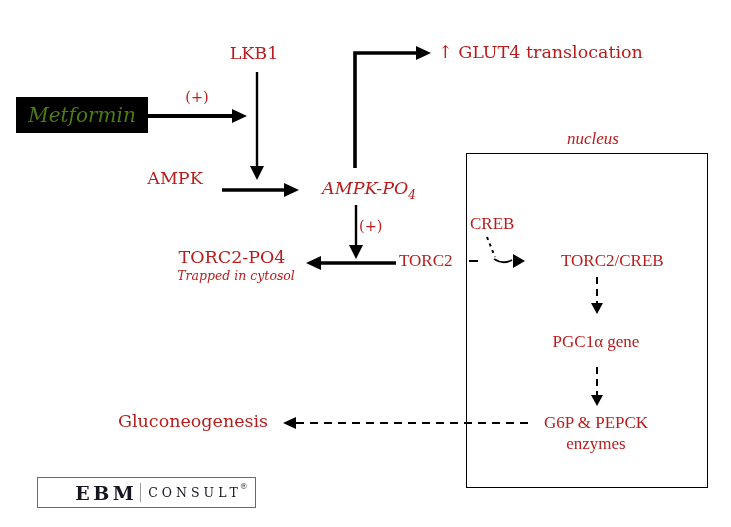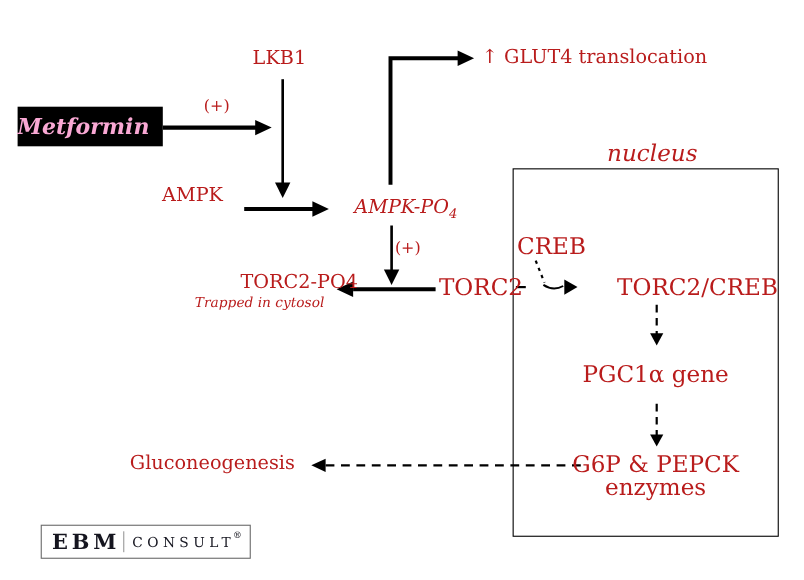--- a/index.html
+++ b/index.html
@@ -8,41 +8,42 @@
     width:731px;height:527px;
     background:#ffffff;
     font-family:"DejaVu Serif", serif;
     color:#000;
     overflow:hidden;
   }
   .lbl{position:absolute;white-space:nowrap;color:#b91c1c;}
   .center{transform:translate(-50%,-50%);}
   .vcenter{transform:translateY(-50%);}
   .fs-main{font-size:17.5px;}
-  .fs-mid{font-size:21px;}
+  .fs-mid{font-size:17px;font-family:Liberation Serif, serif;}
   .fs-plus{font-size:14.5px;}
   .italic{font-style:italic;}
   .two-line{text-align:center;line-height:21px;white-space:nowrap;}
   svg.wires{position:absolute;left:0;top:0;}
   .metformin-box{
     position:absolute;left:16px;top:97px;width:132px;height:36px;
-    background:#000;color:#f9a8d4;
-    display:flex;align-items:center;justify-content:flex-start;
-    font-style:italic;font-weight:bold;font-size:20px;
+    background:#000;color:#4d7c0f;
+    display:flex;align-items:center;justify-content:center;
+    font-style:italic;font-weight:normal;font-size:20px;
   }
   .nucleus-box{
     position:absolute;left:466px;top:153px;width:240px;height:333px;
     border:1.6px solid #000;background:transparent;
   }
   .trapped{font-size:12.5px;font-style:italic;}
   .logo{
     position:absolute;left:37px;top:477px;width:189px;height:29px;
     border:1px solid #6a6a6a;background:#fff;
     display:flex;align-items:center;justify-content:center;
     color:#15151f;
+    padding-left:28px;
   }
   .logo .ebm{font-size:19px;font-weight:600;letter-spacing:3.5px;margin-left:4px;}
   .logo .divider{width:1px;height:19px;background:#9a9a9a;margin:0 7px 0 3px;}
   .logo .consult{font-size:12.5px;letter-spacing:4px;}
   .logo .reg{font-size:8px;vertical-align:top;position:relative;top:-6px;left:-2px;}
   sub.po4{font-size:12px;}
 </style>
 </head>
 <body>
 
@@ -123,21 +124,21 @@
   </div>
 
   <div class="lbl fs-plus vcenter" style="left:359px;top:226px;">(+)</div>
 
   <div class="lbl fs-mid vcenter" style="left:470px;top:224px;">CREB</div>
 
   <div class="lbl fs-mid vcenter" style="left:399px;top:261px;">TORC2</div>
 
   <div class="lbl fs-mid vcenter" style="left:533px;top:261px;margin-left:28px;">TORC2/CREB</div>
 
-  <div class="lbl fs-main center" style="left:232px;top:257px;margin-left:40px;">TORC2-PO4</div>
+  <div class="lbl fs-main center" style="left:232px;top:257px;">TORC2-PO4</div>
   <div class="lbl trapped center" style="left:236px;top:275px;">Trapped in cytosol</div>
 
   <div class="lbl fs-mid two-line center" style="left:596px;top:341px;">
     <span>PGC1α gene</span><br>
   </div>
 
   <div class="lbl fs-mid two-line center" style="left:596px;top:433px;">
     <span>G6P &amp; PEPCK</span><br>
     <span>enzymes</span>
   </div>

